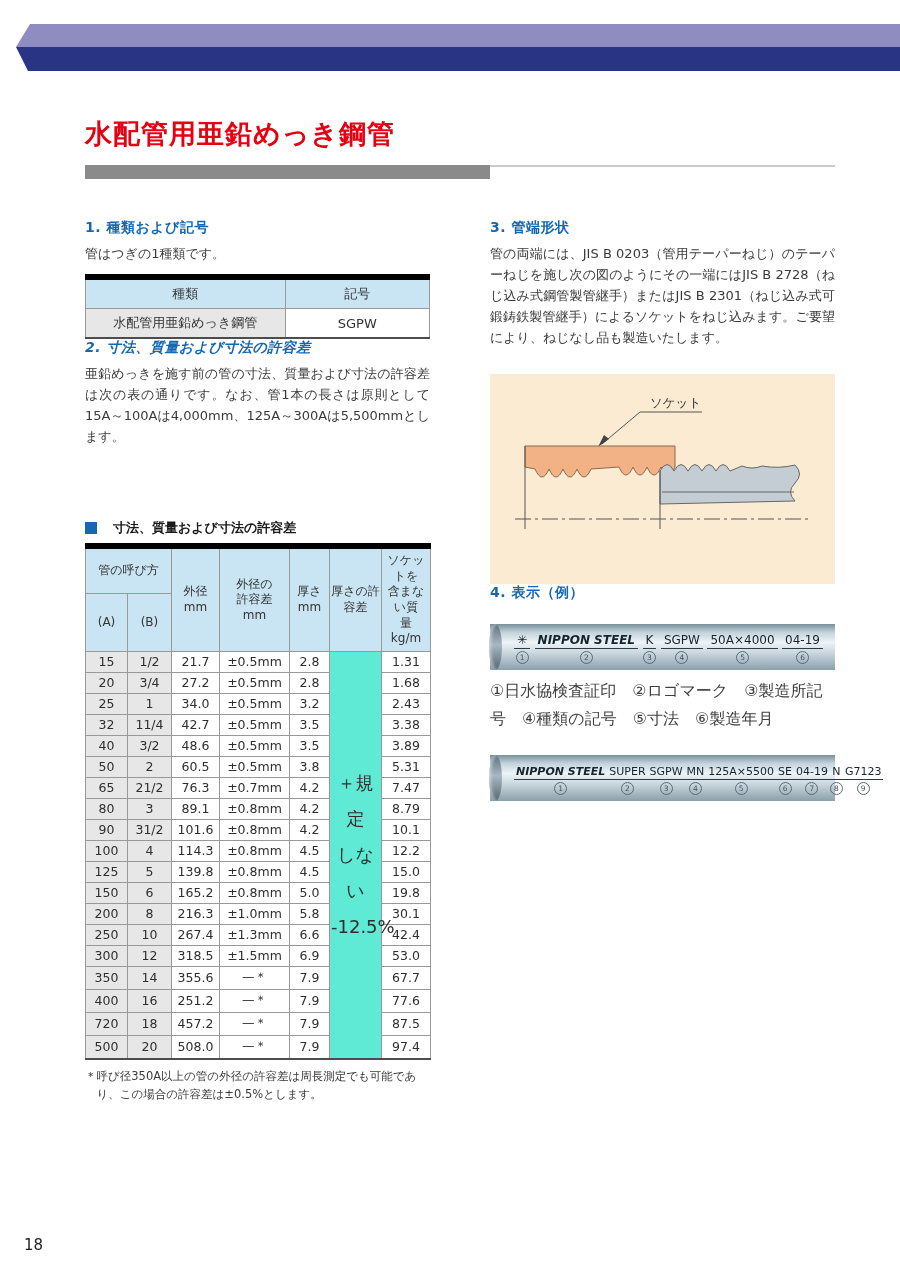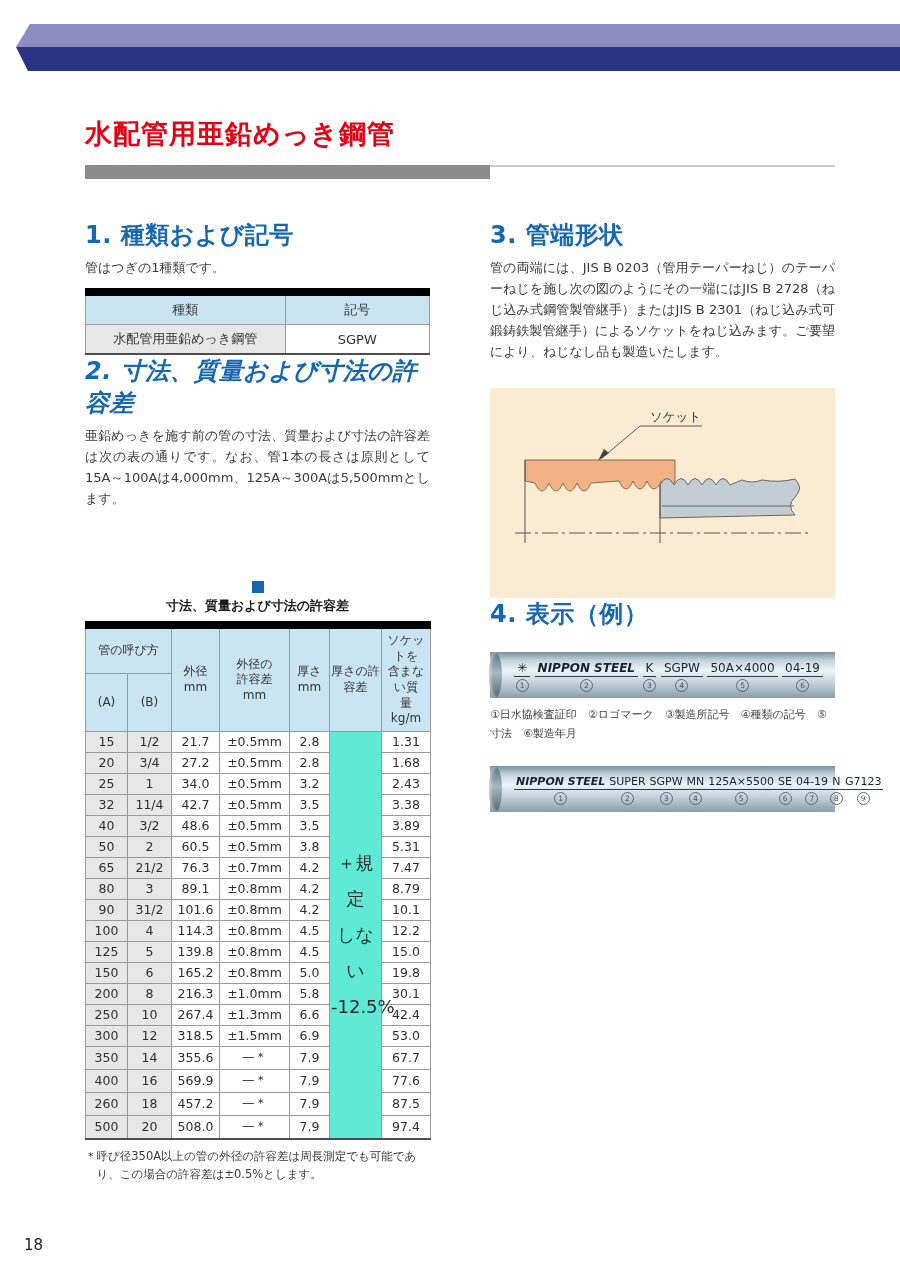--- a/index.html
+++ b/index.html
@@ -11,32 +11,32 @@
   .content { padding:0 65px 0 85px; }
 
   h1.title { color:#E60012; font-size:27px; font-weight:bold; margin:36px 0 0 0; letter-spacing:1px; }
   .title-rule { position:relative; height:14px; margin-top:13px; }
   .title-rule .thin  { position:absolute; top:0; left:0; width:100%; height:2px; background:#CBCBCB; }
   .title-rule .thick { position:absolute; top:0; left:0; width:54%; height:14px; background:#8A8A8A; }
 
   .columns { display:flex; gap:60px; margin-top:40px; }
   .col { width:345px; flex:0 0 345px; }
 
-  h2.sec { color:#1667B2; font-size:24px; font-weight:bold; margin:0; letter-spacing:.5px; }
+  h2.sec { color:#1667B2; font-size:14px; font-weight:bold; margin:0; letter-spacing:.5px; }
   .mt-sec { margin-top:38px;font-style:italic; }
   .mt-sec4 { margin-top:32px; }
   p.body { font-size:13px; color:#3A3A3A; line-height:1.62; margin:6px 0 0 0; text-align:justify; }
 
-  table { border-collapse:collapse; width:100%; border-top:8px solid #000000; border-bottom:2px solid #4D4D4D; }
+  table { border-collapse:collapse; width:100%; border-top:6px solid #000000; border-bottom:2px solid #4D4D4D; }
   table.kind { margin-top:10px; font-size:13px; }
   table.kind th { background:#C9E4F3; font-weight:normal; padding:5px 4px; border:1px solid #999; color:#333; }
   table.kind td { padding:5px 4px; border:1px solid #999; text-align:center; color:#333; }
   .shade { background:#E7E7E7; }
 
-  .table-title { display:flex; align-items:center; gap:4px; margin-top:72px; font-size:13px; font-weight:bold; color:#1A1A1A;flex-direction:column; }
+  .table-title { display:flex; align-items:center; gap:16px; margin-top:72px; font-size:13px; font-weight:bold; color:#1A1A1A; }
   .table-title .sq { width:12px; height:12px; background:#1667B2; flex:0 0 12px; }
 
   table.dim { margin-top:6px; font-size:12.5px; table-layout:fixed; }
   table.dim th { background:#C9E4F3; font-weight:normal; padding:4px 1px; border:1px solid #999;
                  color:#333; white-space:pre-line; font-size:12px; line-height:1.3; vertical-align:middle; }
   table.dim td { padding:2.5px 1px; border:1px solid #999; text-align:center; color:#2E2E2E; vertical-align:middle; }
   td.tol-merged { white-space:pre-line; line-height:2.0; background:#5eead4; font-size:18px; }
 
   .footnote { font-size:11.5px; color:#3A3A3A; line-height:1.55; margin:8px 0 12px 0; padding-left:1em; text-indent:-1em; }
 
@@ -48,21 +48,21 @@
     display:flex; align-items:center; justify-content:space-between; padding:0 12px 0 24px; }
   .pipe-cap { position:absolute; left:-1px; top:0; width:13px; height:46px; border-radius:50%;
     background:linear-gradient(180deg,#5D727E,#A6B8C1 45%,#54676F); box-shadow:inset 2px 0 3px rgba(255,255,255,.45); }
   .mark { display:flex; flex-direction:column; align-items:center; margin-top:3px; }
   .mark-text { font-size:12px; color:#16242E; border-bottom:1px solid #2E3B44; padding:0 3px 1px; white-space:nowrap; }
   .pipe.small .mark-text { font-size:11px; padding:0 2px 1px; }
   .mark-text.bold { font-weight:bold;font-style:italic; }
   .circ { margin-top:2px; width:11px; height:11px; border:1px solid #5A6A74; border-radius:50%;
     font-size:7.5px; line-height:11px; text-align:center; color:#44525C; flex:0 0 auto; }
 
-  .caption { font-size:11px; color:#3F3F3F; margin:7px 0 0 0; line-height:1.75; white-space:pre-line; }
+  .caption { font-size:16px; color:#3F3F3F; margin:7px 0 0 0; line-height:1.75; white-space:pre-line; }
 
   .page-num { position:absolute; left:24px; bottom:18px; font-size:15px; color:#222; }
 </style>
 </head>
 <body>
 
 <svg class="ribbon-svg" width="900" height="80" viewBox="0 0 900 80">
   <polygon points="30,24 900,24 900,47 16,47" fill="#8F8CC1"></polygon>
   <polygon points="16,47 900,47 900,71 28,71" fill="#2A3484"></polygon>
 </svg>
@@ -266,27 +266,27 @@
               <td class="shade">350</td>
               <td class="shade">14</td>
               <td>355.6</td>
               <td>—＊</td>
               <td>7.9</td>
               <td>67.7</td>
             </tr>
             <tr>
               <td class="shade">400</td>
               <td class="shade">16</td>
-              <td>569.9</td>
+              <td>251.2</td>
               <td>—＊</td>
               <td>7.9</td>
               <td>77.6</td>
             </tr>
             <tr>
-              <td class="shade">260</td>
+              <td class="shade">720</td>
               <td class="shade">18</td>
               <td>457.2</td>
               <td>—＊</td>
               <td>7.9</td>
               <td>87.5</td>
             </tr>
             <tr>
               <td class="shade">500</td>
               <td class="shade">20</td>
               <td>508.0</td>

